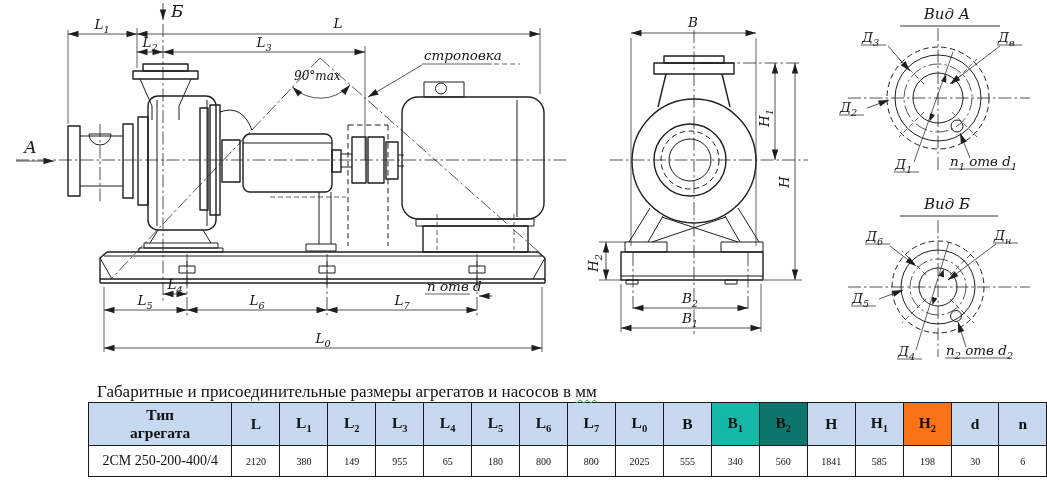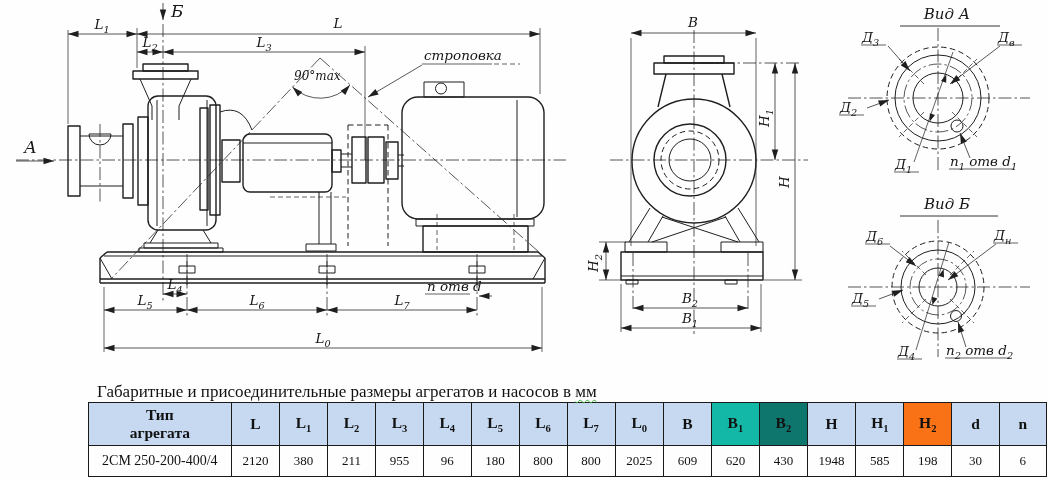--- a/index.html
+++ b/index.html
@@ -23,21 +23,21 @@
   
   .tbl-caption{margin:0 18px 1px 97px;font-size:17px;line-height:19px;font-family:"Liberation Serif",serif;}
   .tbl-caption .unit{text-decoration:underline;text-decoration-style:wavy;
        text-decoration-color:#3daa3d;text-decoration-thickness:1px;text-underline-offset:2px;}
   table.dims-table{border-collapse:collapse;margin-left:88px;table-layout:fixed;}
   .dims-table th,.dims-table td{border:1px solid #1a1a1a;text-align:center;vertical-align:middle;
        font-family:"Liberation Serif",serif;padding:0 1px;}
   .dims-table th{height:42px;font-weight:bold;font-size:15.5px;white-space:pre-line;}
   .dims-table th.type-col{width:146px;}
   .dims-table th:not(.type-col){width:47px;}
-  .dims-table td{height:30px;font-size:13px;}
+  .dims-table td{height:30px;font-size:10px;}
   .dims-table td.type-cell{font-size:14px;}
   .dims-table sub{font-size:68%;}
 </style>
 </head>
 <body>
 
 <div id="page">
 
 <svg width="1047" height="378" viewBox="0 0 1047 378">
   <defs>
@@ -284,31 +284,31 @@
           <th style="background: #f97316;">H<sub>2</sub></th>
           <th style="background: rgb(198, 217, 241);">d</th>
           <th style="background: rgb(198, 217, 241);">n</th>
         </tr>
   </thead>
   <tbody>
     <tr>
           <td class="type-cell">2СМ 250-200-400/4</td>
           <td>2120</td>
           <td>380</td>
-          <td>211</td>
+          <td>149</td>
           <td>955</td>
-          <td>96</td>
+          <td>65</td>
           <td>180</td>
           <td>800</td>
           <td>800</td>
           <td>2025</td>
-          <td>609</td>
-          <td>620</td>
-          <td>430</td>
-          <td>1948</td>
+          <td>555</td>
+          <td>340</td>
+          <td>560</td>
+          <td>1841</td>
           <td>585</td>
           <td>198</td>
           <td>30</td>
           <td>6</td>
         </tr>
   </tbody>
 </table>
 
 </div>
 

